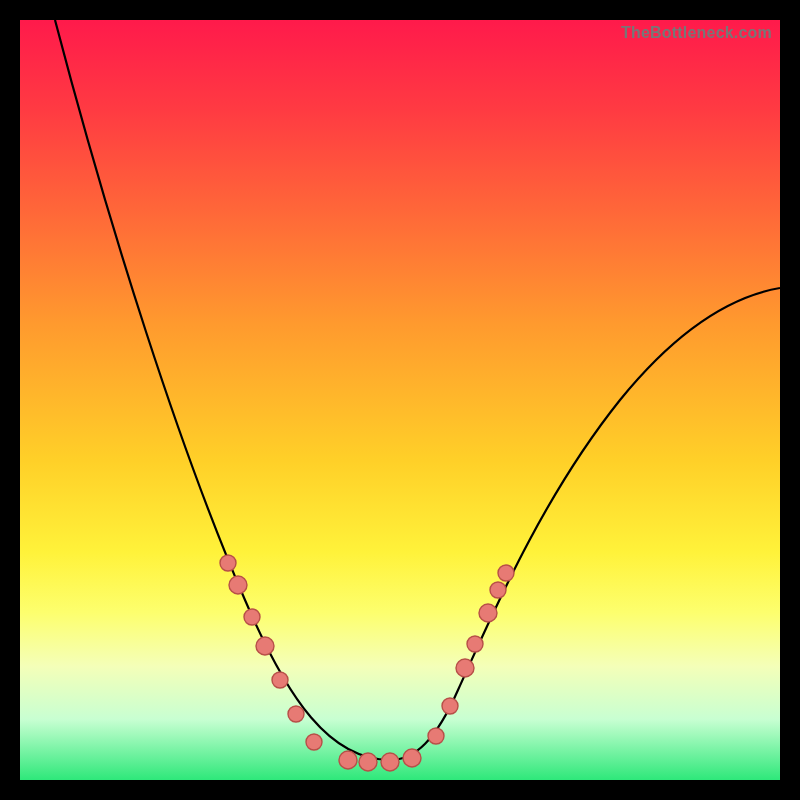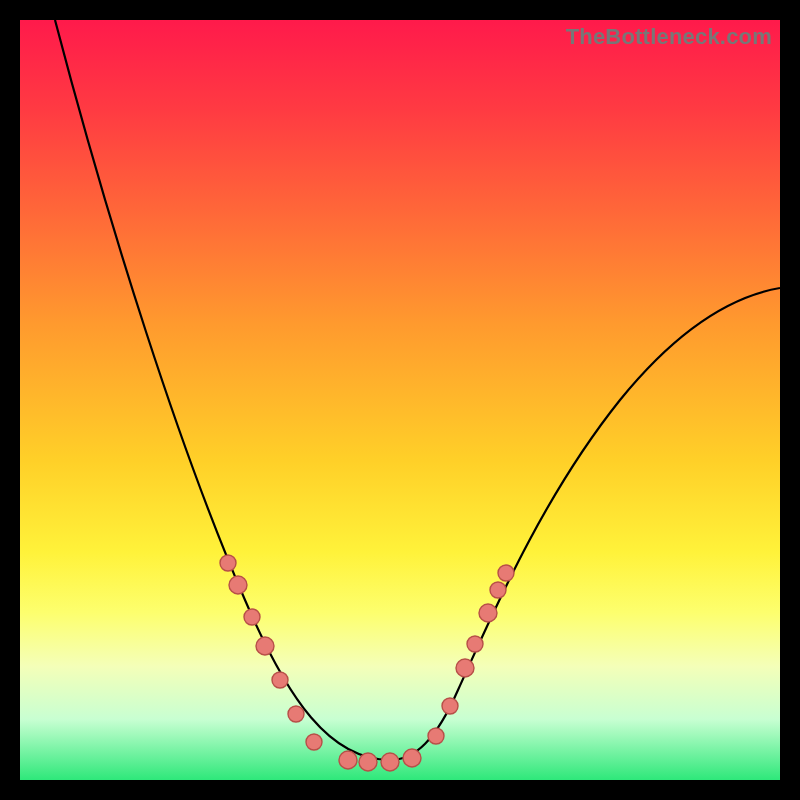--- a/index.html
+++ b/index.html
@@ -27,21 +27,21 @@
       #fdff6e 78%,
       #f4ffb8 85%,
       #c8ffd2 92%,
       #2ee87a 100%);
   }
   .watermark {
     position: absolute;
     top: 4px;
     right: 8px;
     color: #777;
-    font-size: 22px;
+    font-size: 16px;
     font-weight: 600;
     letter-spacing: 0.2px;
     user-select: none;
   }
   svg.plot {
     position: absolute;
     left: 0;
     top: 0;
     width: 760px;
     height: 760px;

